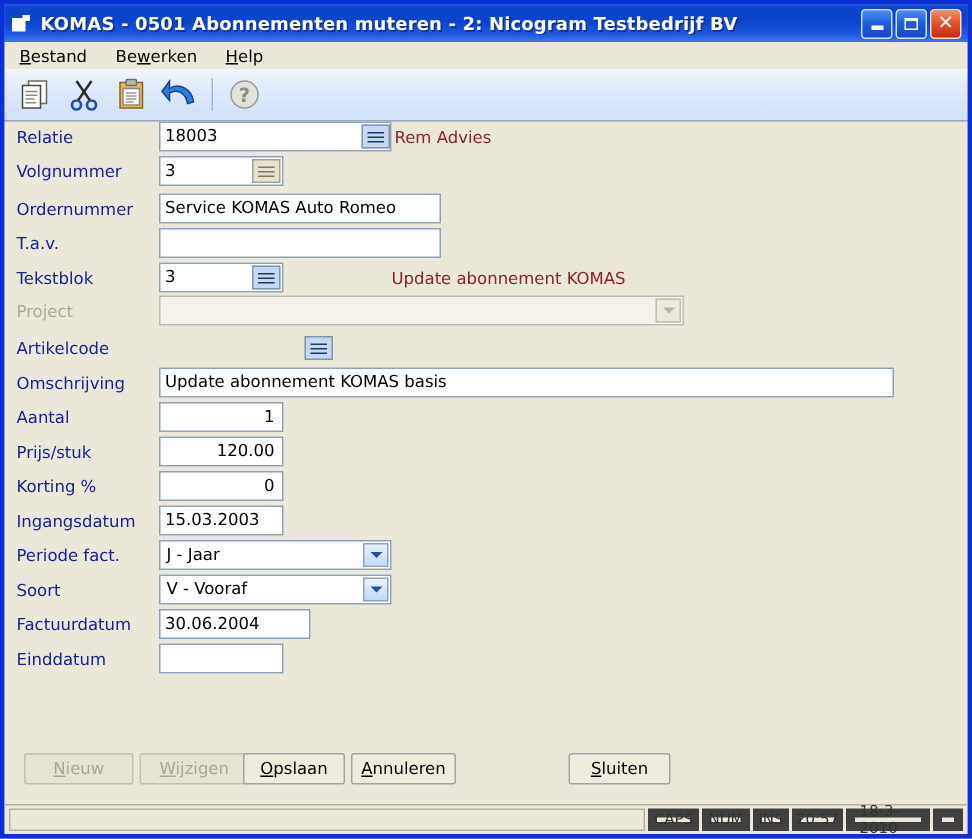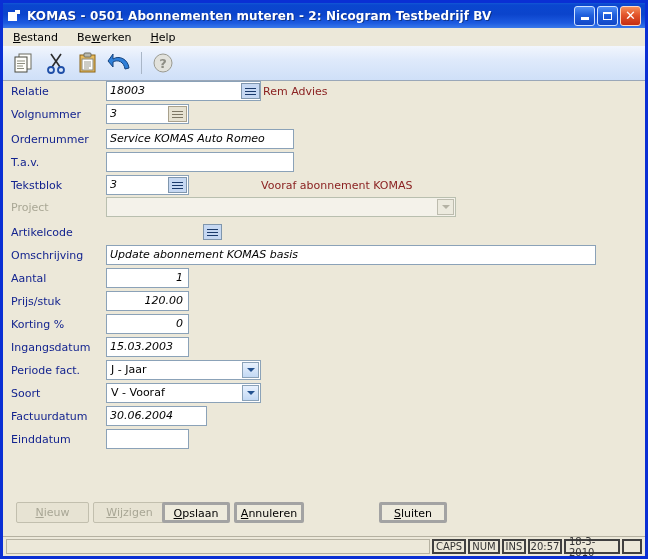--- a/index.html
+++ b/index.html
@@ -66,21 +66,21 @@
   
   .form{flex:1 1 auto;position:relative;background:#ece8d9;}
   .lbl{
     position:absolute;left:8px;color:#14248f;font-size:11px;white-space:nowrap;
   }
   .lbl.disabled{color:#a9a795;}
   .fld{
     position:absolute;box-sizing:border-box;
     border:1px solid #8ba2b8;background:#fff;
     font-family:"DejaVu Sans","Liberation Sans",sans-serif;font-size:11px;color:#000;
-    padding:0 3px;height:20px;line-height:18px;font-style:italic;
+    padding:0 3px;height:20px;line-height:18px;
   }
   .fld.num{text-align:right;padding-right:5px;}
   .lookup{
     position:absolute;box-sizing:border-box;width:19px;height:16px;
     border:1px solid #7f96ad;background:#c6d8f2;
     display:flex;flex-direction:column;justify-content:center;align-items:center;gap:2px;
   }
   .lookup.flat{background:#e6e2d2;border-color:#a9a18c;}
   .lookup i{display:block;width:11px;height:1px;background:#1a3a6b;}
   .lookup.flat i{background:#7d7765;}
@@ -106,31 +106,31 @@
   .combo.dis .arrow{background:#eceade;border-color:#bdbcae;}
   .combo.dis .arrow::after{border-top-color:#b4b2a4;}
   
   .btnbar{position:absolute;left:0;right:0;bottom:0;height:40px;}
   .btn{
     position:absolute;height:21px;box-sizing:border-box;
     border:1px solid #8f9aa8;border-radius:2px;background:#e7e3d3;
     color:#4a4a4a;font-size:11px;
     display:flex;align-items:center;justify-content:center;
   }
-  .btn.enabled{border:3px solid #a3a3a3;color:#000;background:#eeebdd;align-items:flex-end;}
+  .btn.enabled{border:1px solid #a3a3a3;color:#000;background:#eeebdd;}
   .btn u{text-decoration:underline;}
   .btn.disabled{color:#a8a695;border-color:#c2bfae;}
   
   .statusbar{
     flex:0 0 20px;height:20px;display:flex;align-items:stretch;
     background:#ece8d9;border-top:1px solid #b5b1a1;padding:2px 3px;box-sizing:border-box;
   }
   .sb-main{flex:1 1 auto;border:1px solid #b5b1a1;background:#ece8d9;}
   .sb-cell{
-    border:2px solid #404040;background:#ece8d9;margin-left:2px;
+    border:6px solid #404040;background:#ece8d9;margin-left:2px;
     display:flex;align-items:center;justify-content:center;
     font-size:10px;color:#333;padding:0 3px;box-sizing:border-box;
   }
 </style>
 </head>
 <body>
 
 <div class="window">
 
   <div class="titlebar">
@@ -237,21 +237,21 @@
     <span class="lbl" style="top:75px">T.a.v.</span>
     <span class="fld" style="left:103px;top:71px;width:188px"></span>
 
     <span class="lbl" style="top:98px">Tekstblok</span>
     <span class="fld" style="left:103px;top:94px;width:83px">3</span>
     <span class="lookup" style="left:165px;top:96px">
         <i></i>
         <i></i>
         <i></i>
       </span>
-    <span class="note" style="left:258px;top:98px">Vooraf abonnement KOMAS</span>
+    <span class="note" style="left:258px;top:98px">Update abonnement KOMAS</span>
 
     <span class="lbl disabled" style="top:120px">Project</span>
     <span class="combo dis" style="left:103px;top:116px;width:350px">
       <span></span>
       <span class="arrow"></span>
     </span>
 
     <span class="lbl" style="top:145px">Artikelcode</span>
     <span class="lookup" style="left:200px;top:143px">
         <i></i>

